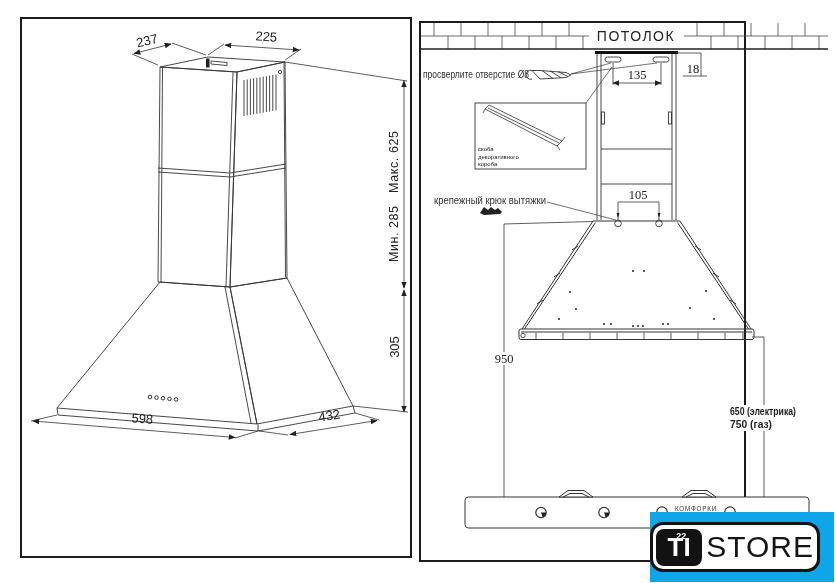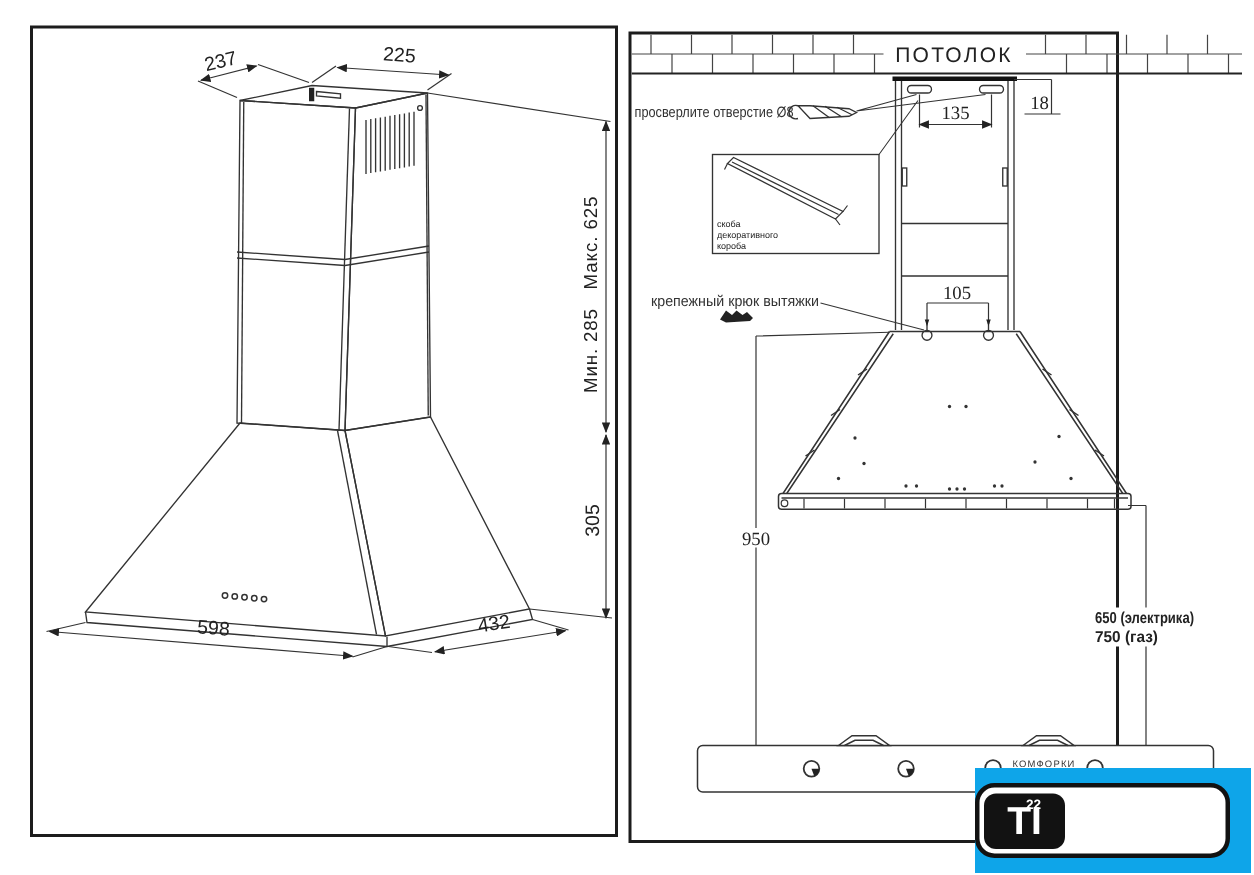--- a/index.html
+++ b/index.html
@@ -254,16 +254,17 @@
       <text class="lbl" x="275" y="488" font-size="6.3" letter-spacing="0.8" text-anchor="middle">КОМФОРКИ</text>
     </svg>
   </div>
 
   <div class="logo">
     <div class="logo-frame">
       <div class="logo-badge">
         <span>TI</span>
         <span class="sup">22</span>
       </div>
+      <div class="logo-word">STORE</div>
     </div>
   </div>
 
 </div>
 
 </body></html>

